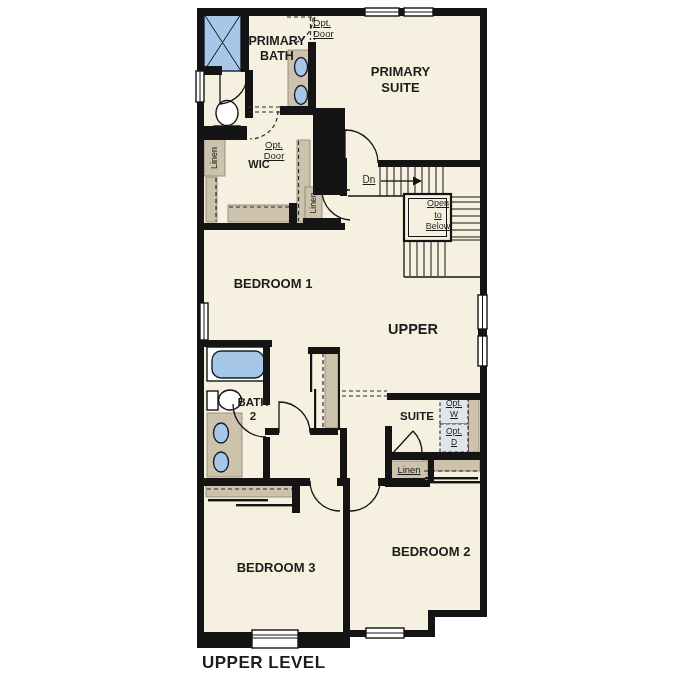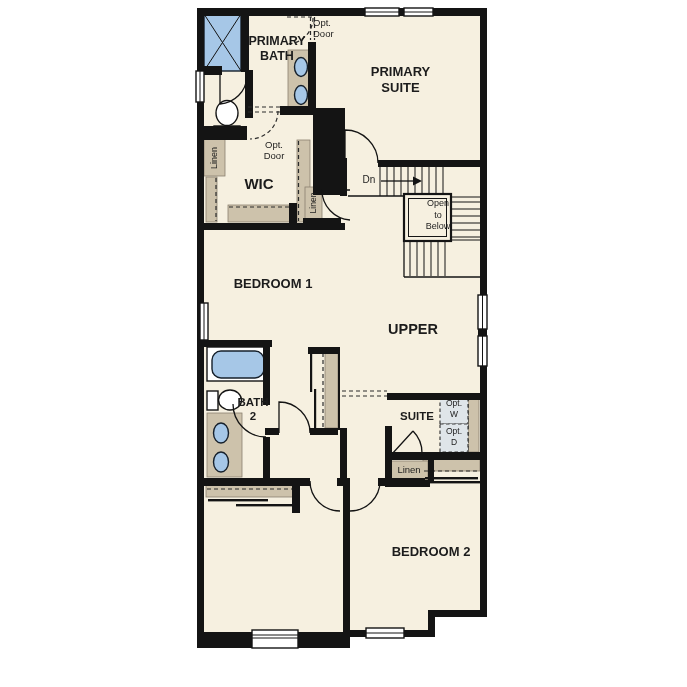--- a/index.html
+++ b/index.html
@@ -14,21 +14,21 @@
   .wall{fill:var(--wall);}
   .cab{fill:var(--cabinet);stroke:#8b8170;stroke-width:.8;}
   .blue{fill:var(--fixture_blue);stroke:#16202b;stroke-width:1.4;}
   .white{fill:#ffffff;stroke:#141414;stroke-width:1.4;}
   .ln{stroke:#141414;stroke-width:1.3;fill:none;}
   .thin{stroke-width:1;}
   .dash{stroke:#2b2b2b;stroke-width:1.2;fill:none;stroke-dasharray:4,3;}
   .dashf{fill:var(--appliance);stroke:#3a3a3a;stroke-width:1.2;stroke-dasharray:3.5,2.5;}
   .lbl{position:absolute;font-weight:700;color:var(--ink);white-space:pre-line;
        text-align:center;line-height:1.2;}
-  .sm{font-weight:400;}
+  .sm{font-weight:400;text-decoration:underline;}
   .vbox{position:absolute;display:flex;align-items:center;justify-content:center;}
   .vbox span{transform:rotate(-90deg);white-space:nowrap;font-weight:400;color:var(--ink);}
 </style>
 </head>
 <body>
 
 <div id="page">
 
 <svg width="687" height="687" viewBox="0 0 687 687">
 
@@ -168,21 +168,21 @@
 
 <div class="lbl" style="left:358px;top:64px;width:85px;font-size:13px;">PRIMARY
 SUITE</div>
 
 <div class="lbl sm" style="left:313px;top:17px;width:36px;font-size:9.5px;text-align:left;">Opt.
 Door</div>
 
 <div class="lbl sm" style="left:254px;top:139px;width:40px;font-size:9.5px;">Opt.
 Door</div>
 
-<div class="lbl" style="left:242px;top:175px;width:34px;font-size:15px;">WIC</div>
+<div class="lbl" style="left:242px;top:158px;width:34px;font-size:11px;">WIC</div>
 
 <div class="vbox" style="left:204px;top:139px;width:21px;height:37px;font-size:9px;">
       <span>Linen</span>
     </div>
 
 <div class="vbox" style="left:305px;top:187px;width:17px;height:32px;font-size:8.5px;">
       <span>Linen</span>
     </div>
 
 <div class="lbl sm" style="left:358px;top:174px;width:22px;font-size:10px;">Dn</div>
@@ -201,17 +201,19 @@
 <div class="lbl" style="left:394px;top:410px;width:46px;font-size:11.5px;">SUITE</div>
 
 <div class="lbl sm" style="left:440px;top:398px;width:28px;font-size:8.5px;line-height:1.3;">Opt.
 W</div>
 
 <div class="lbl sm" style="left:440px;top:426px;width:28px;font-size:8.5px;line-height:1.3;">Opt.
 D</div>
 
 <div class="lbl sm" style="left:390px;top:464px;width:38px;font-size:9.5px;">Linen</div>
 
+<div class="lbl" style="left:214px;top:560px;width:124px;font-size:13px;">BEDROOM 3</div>
 
 <div class="lbl" style="left:374px;top:544px;width:114px;font-size:13px;">BEDROOM 2</div>
 
+<div class="lbl" style="left:202px;top:653px;width:180px;font-size:17px;text-align:left;letter-spacing:.5px;">UPPER LEVEL</div>
 
 </div>
 
 </body></html>

